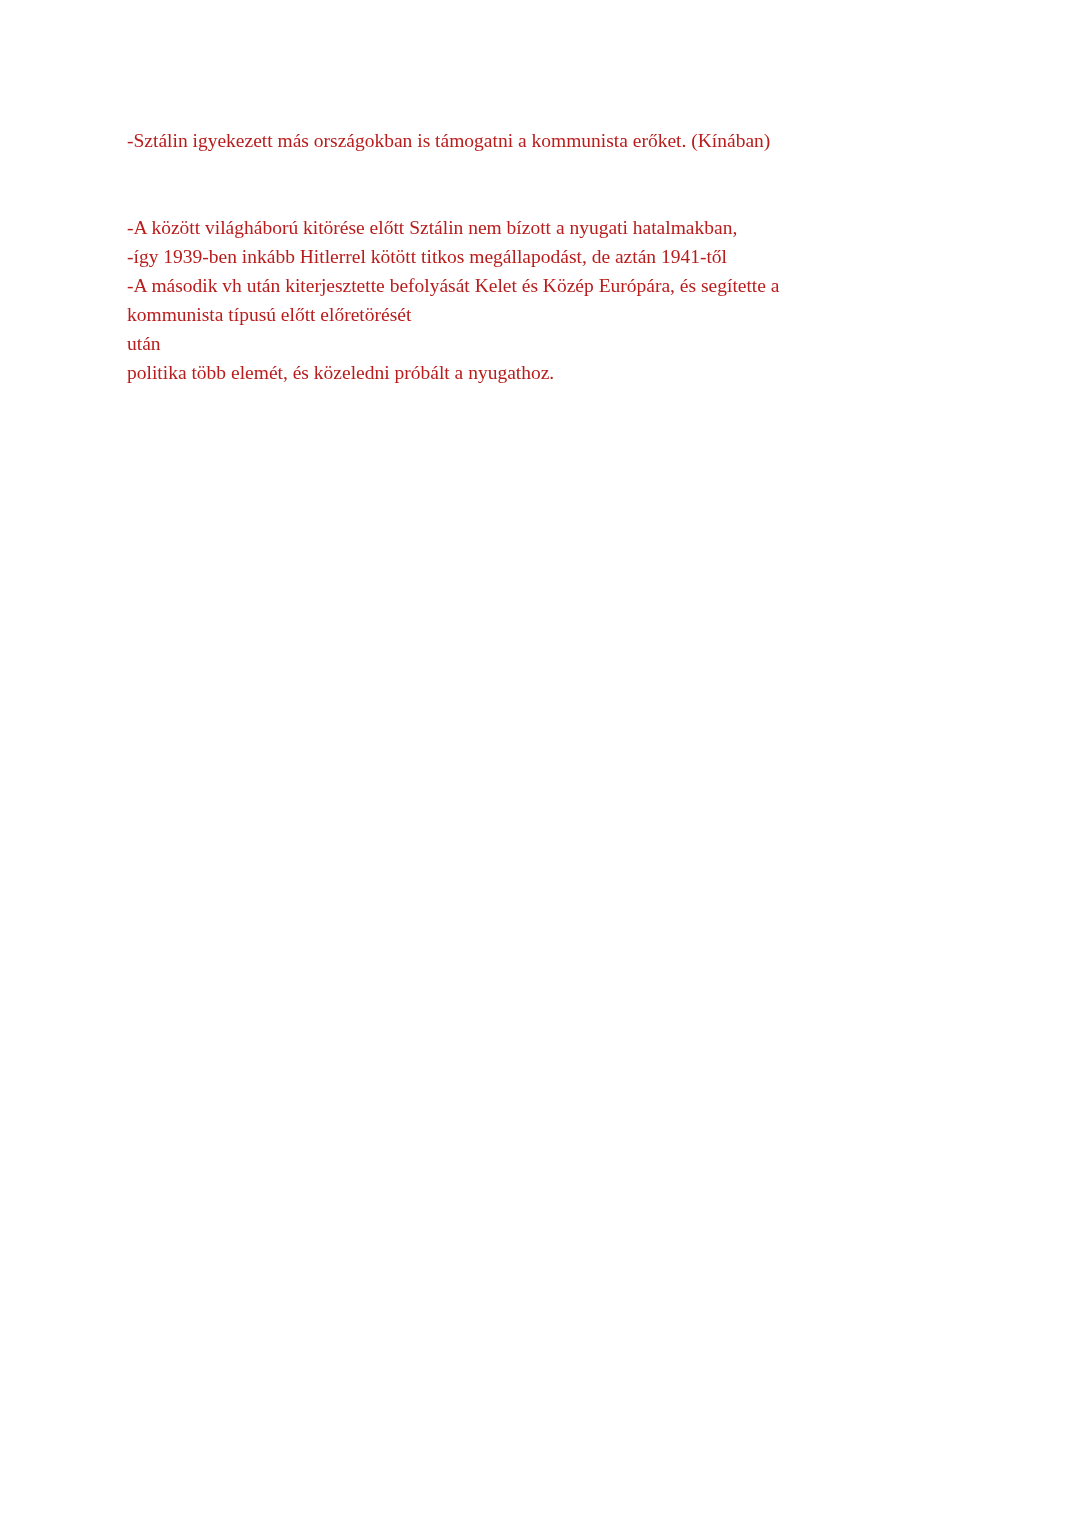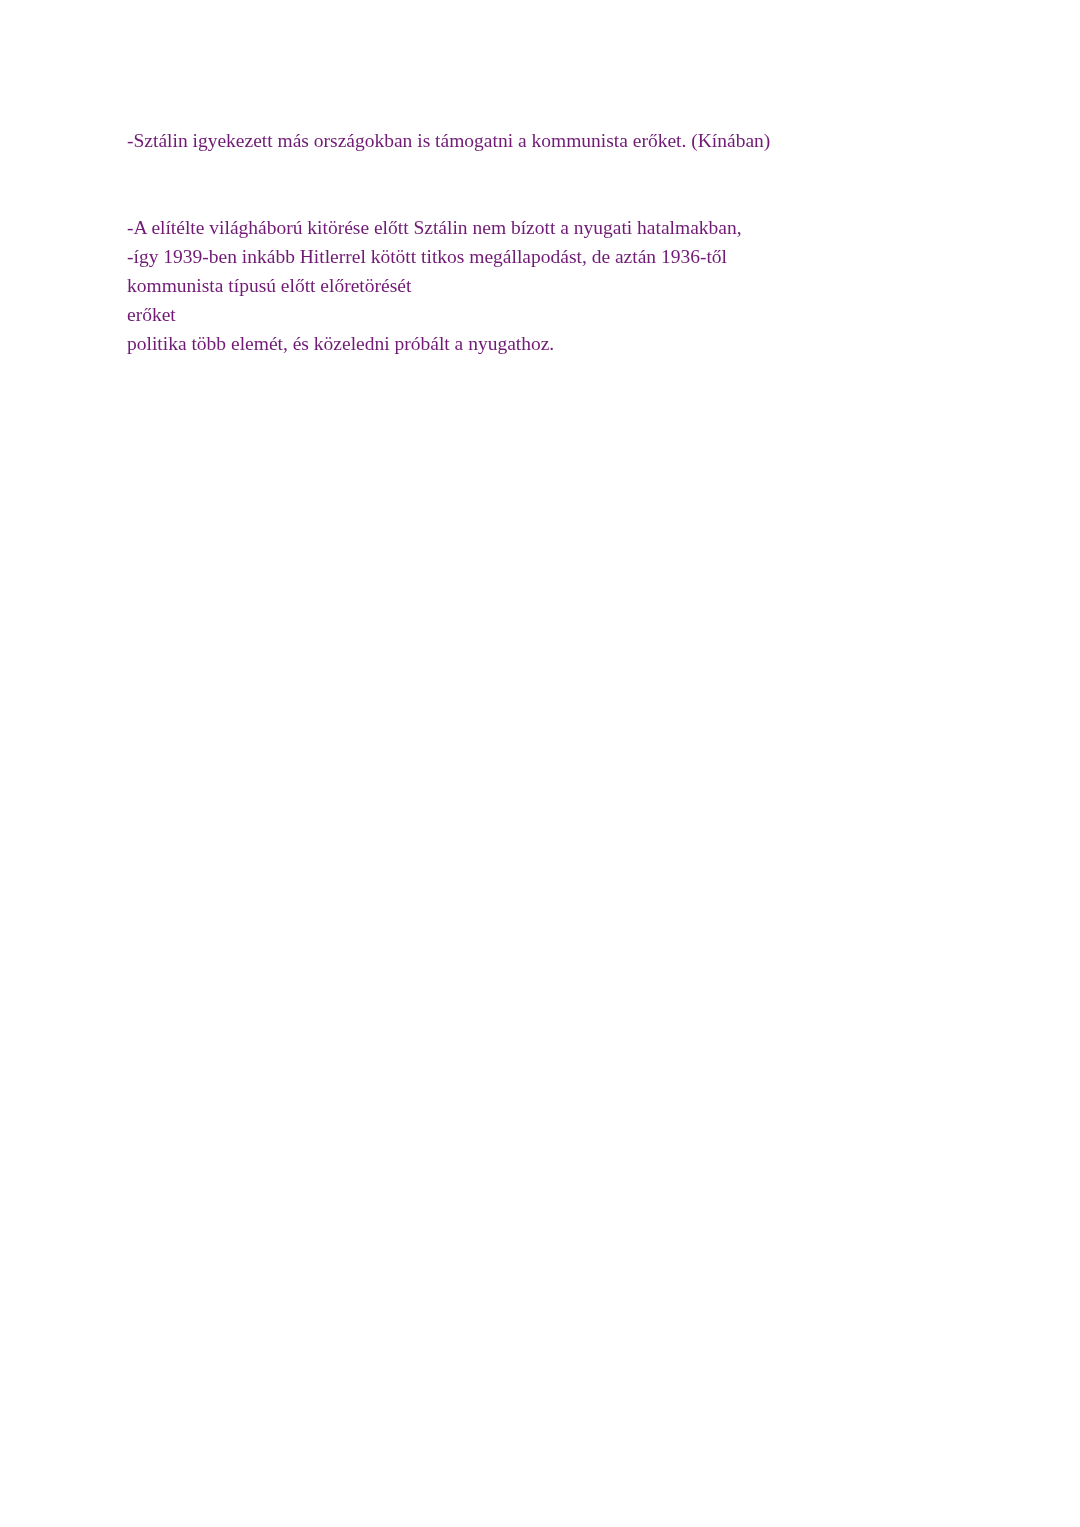--- a/index.html
+++ b/index.html
@@ -14,37 +14,38 @@
     background: #ffffff;
     overflow: hidden;
   }
   .text-block {
     position: absolute;
     left: 127px;
     top: 126px;
     width: 830px;
     font-family: "Liberation Serif", "DejaVu Serif", serif;
     font-size: 19.5px;
-    color: #701a75;
+    color: #b91c1c;
     -webkit-font-smoothing: antialiased;
   }
   .line {
     display: block;
     line-height: 29px;
     min-height: 29px;
     white-space: pre-wrap;
   }
 </style>
 </head>
 <body>
 
 <div class="page">
   <div class="text-block">
     <span class="line">-Sztálin igyekezett más országokban is támogatni a kommunista erőket. (Kínában)</span>
     <span class="line"></span>
     <span class="line"></span>
-    <span class="line">-A elítélte világháború kitörése előtt Sztálin nem bízott a nyugati hatalmakban,</span>
-    <span class="line">-így 1939-ben inkább Hitlerrel kötött titkos megállapodást, de aztán 1936-től</span>
+    <span class="line">-A között világháború kitörése előtt Sztálin nem bízott a nyugati hatalmakban,</span>
+    <span class="line">-így 1939-ben inkább Hitlerrel kötött titkos megállapodást, de aztán 1941-től</span>
+    <span class="line">-A második vh után kiterjesztette befolyását Kelet és Közép Európára, és segítette a</span>
     <span class="line">kommunista típusú előtt előretörését</span>
-    <span class="line">erőket</span>
+    <span class="line">után</span>
     <span class="line">politika több elemét, és közeledni próbált a nyugathoz.</span>
   </div>
 </div>
 
 </body></html>

